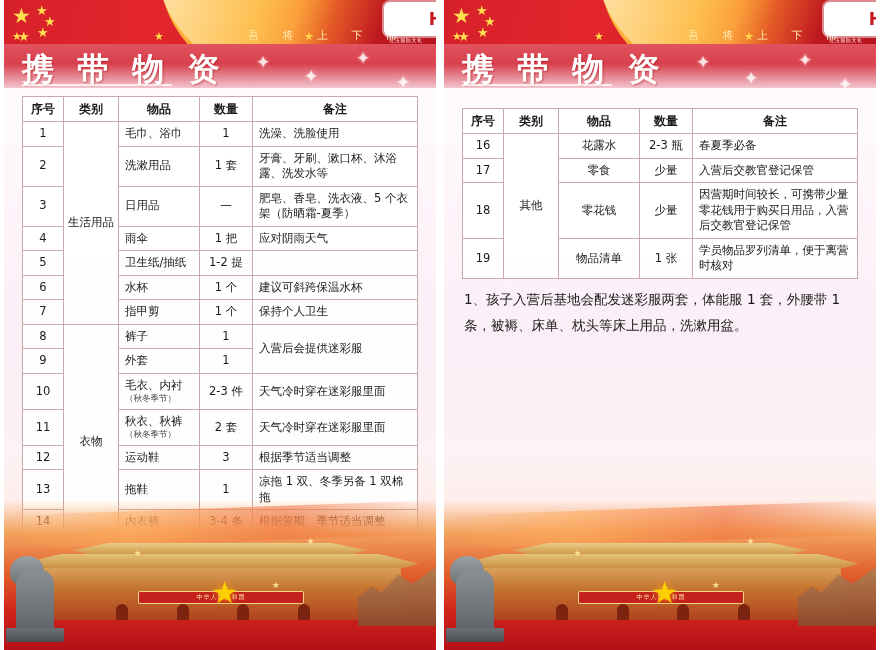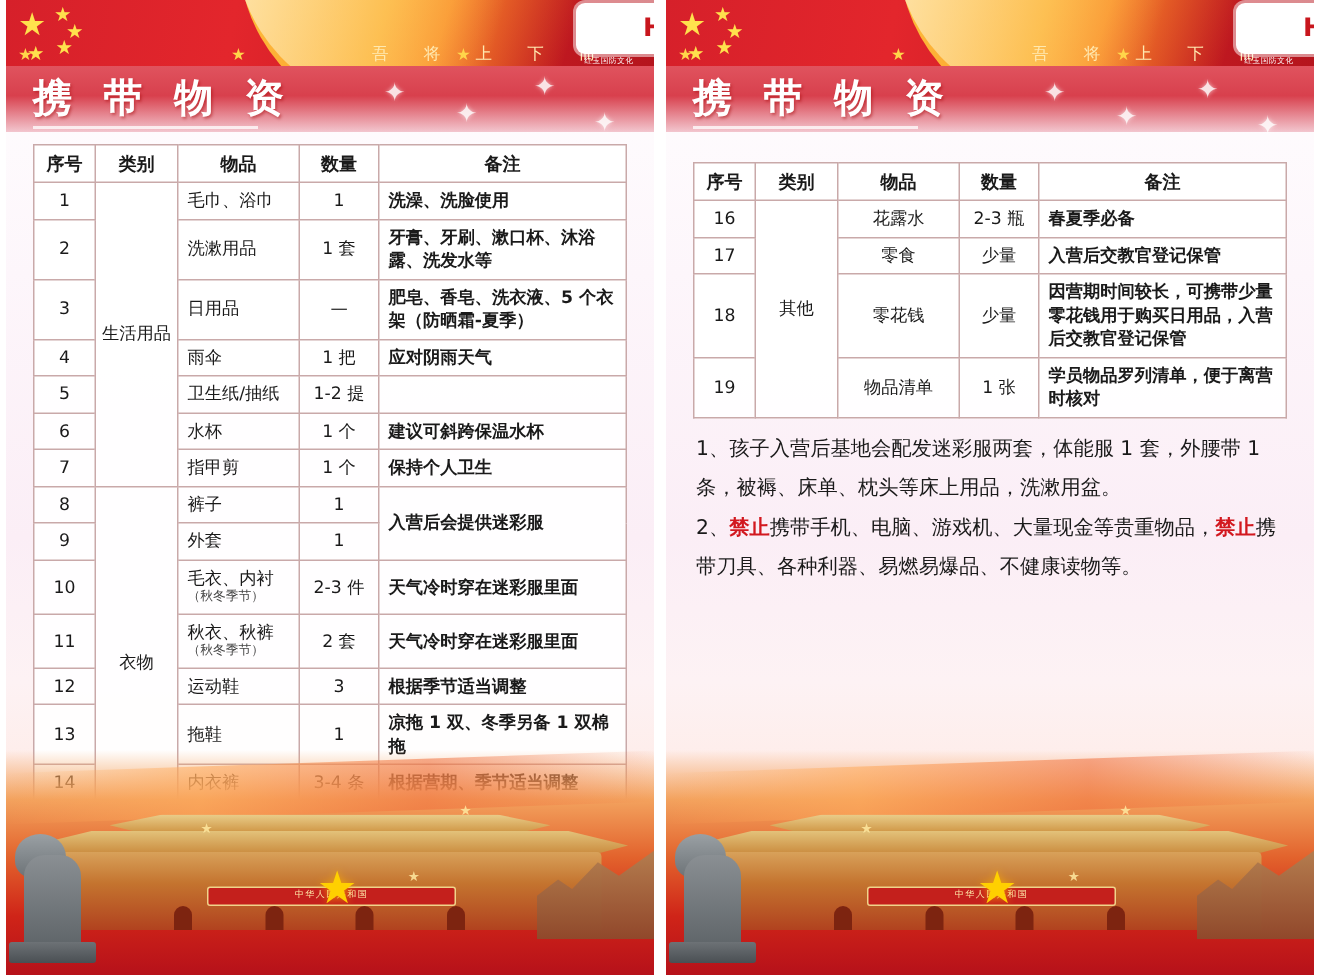--- a/index.html
+++ b/index.html
@@ -55,21 +55,21 @@
     width:34px;height:34px;margin:0 auto;border-radius:6px;
     background:#ffffff;color:#c8161d;font-weight:bold;font-size:17px;
     line-height:34px;letter-spacing:-1px;
     box-shadow:0 0 0 2px rgba(255,255,255,.5);
     padding-left:40px;
   }
   .logo .lg-text{font-size:5px;color:#fff;margin-top:1px;letter-spacing:.5px;}
   
   .title{
     position:absolute;top:48px;left:18px;
-    font-size:26px;color:#ffffff;font-weight:bold;letter-spacing:6px;
+    font-size:32px;color:#ffffff;font-weight:bold;letter-spacing:6px;
     text-shadow:1px 1px 2px rgba(160,0,0,.45);
   }
   .title-underline{
     position:absolute;top:84px;left:18px;width:150px;height:2px;
     background:rgba(255,255,255,.75);
   }
   .title-bg{
     position:absolute;top:44px;left:0;width:100%;height:44px;
     background:linear-gradient(180deg,#e0535e 0%,#d8404d 45%,rgba(221,100,120,.35) 100%);
   }
@@ -81,21 +81,21 @@
   table{border-collapse:collapse;width:100%;background:rgba(255,255,255,.93);}
   th,td{
     border:1px solid #c9a9a9;
     font-size:11.5px;color:#1a1a1a;
     padding:4px 3px;
     text-align:center;
     vertical-align:middle;
     line-height:1.35;
   }
   th{font-weight:bold;font-size:12px;background:rgba(255,255,255,.96);}
-  td.note{text-align:left;padding-left:6px;font-weight:bold;}
+  td.note{text-align:left;padding-left:6px;}
   td.item{text-align:left;padding-left:6px;}
   .sub{font-size:8.5px;color:#444;display:block;}
   .c-no{width:34px;margin-top:24px;}
   .c-cat{width:48px;}
   .c-item{width:74px;}
   .c-qty{width:46px;}
   
   .notes{
     position:absolute;left:20px;top:286px;width:392px;
     font-size:13.5px;color:#1a1a1a;line-height:1.95;
@@ -422,23 +422,20 @@
             <td>物品清单</td>
             <td>1 张</td>
             <td class="note">学员物品罗列清单，便于离营时核对</td>
           </tr>
         </tbody>
       </table>
     </div>
 
     <div class="notes">
       <p>1、孩子入营后基地会配发迷彩服两套，体能服 1 套，外腰带 1 条，被褥、床单、枕头等床上用品，洗漱用盆。</p>
-      <p>
-        <span>2、</span><span class="red">禁止</span><span>携带手机、电脑、游戏机、大量现金等贵重物品，</span><span class="red">禁止</span><span>携带刀具、各种利器、易燃易爆品、不健康读物等。</span>
-      </p>
     </div>
 
     <div class="bottom">
       <div class="ribbon"></div>
       <div class="tiananmen">
         <div class="tm-roof2"></div>
         <div class="tm-roof"></div>
         <div class="tm-body"></div>
         <div class="tm-arch" style="left:26%;"></div>
         <div class="tm-arch" style="left:40%;"></div>

